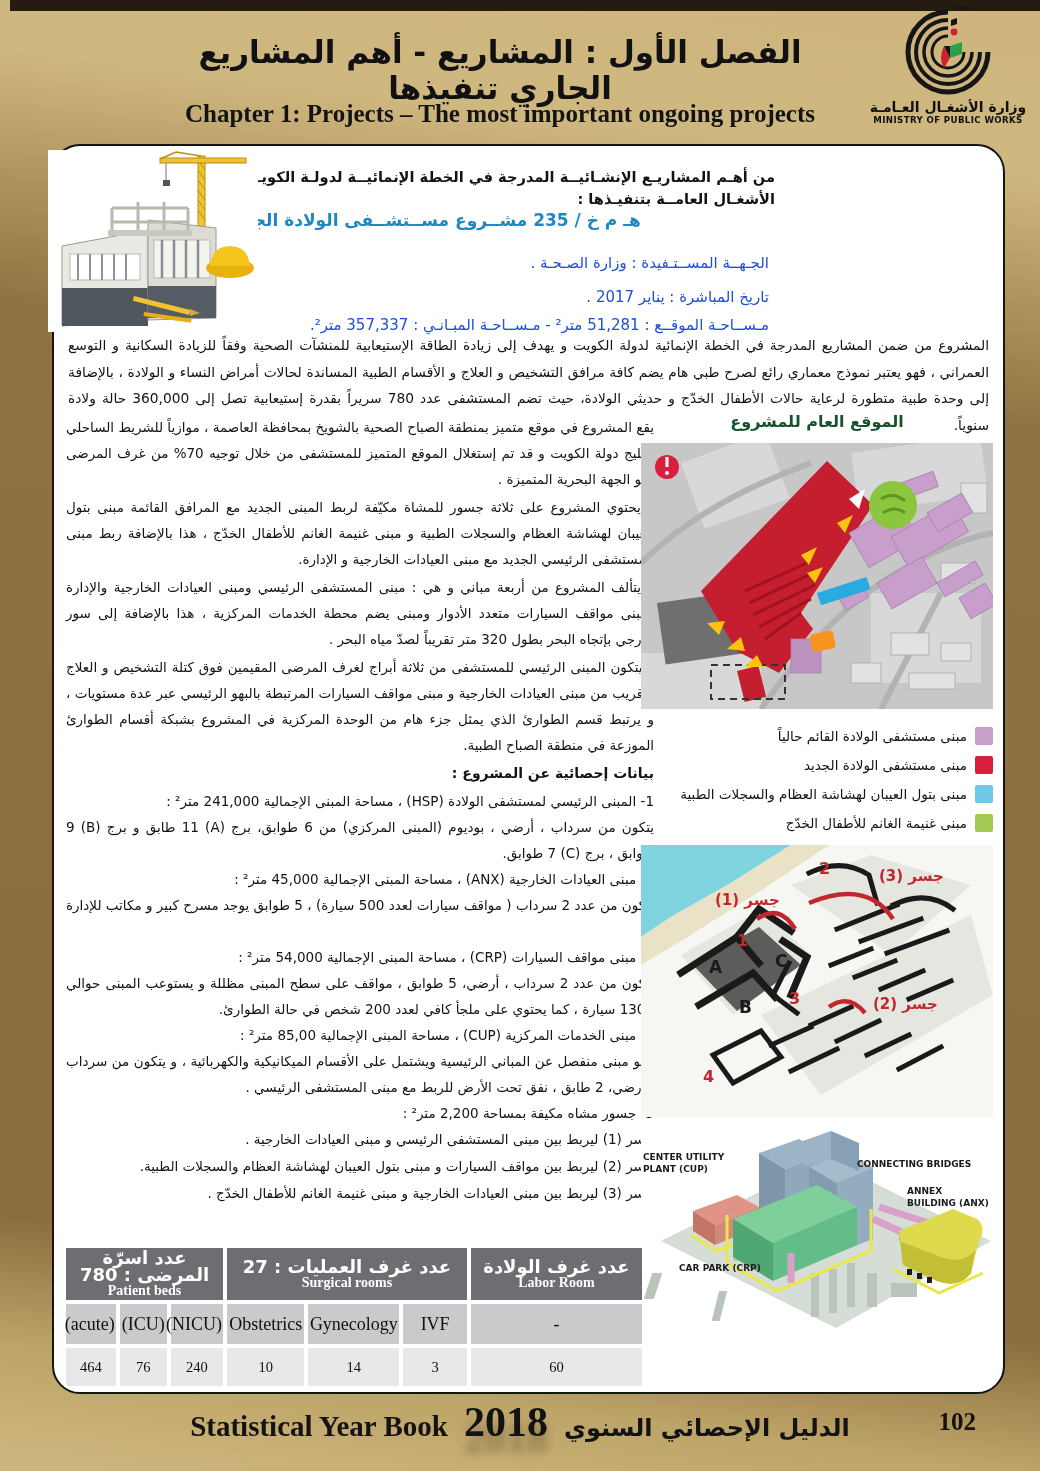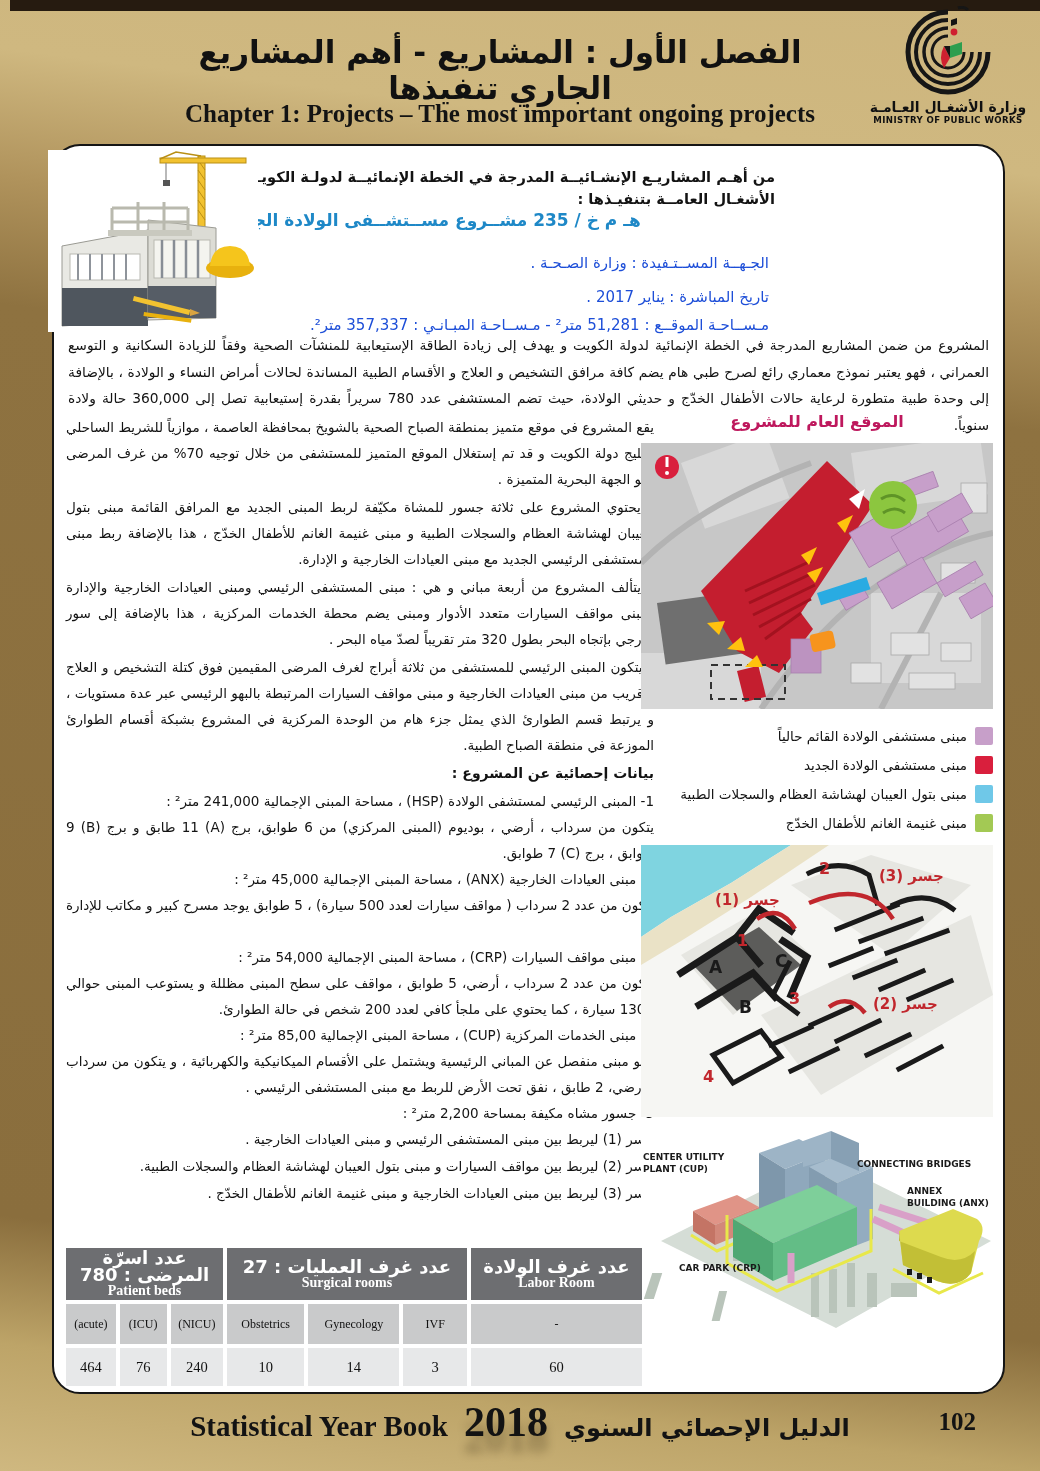--- a/index.html
+++ b/index.html
@@ -32,21 +32,21 @@
     font-size:13.8px;line-height:26.5px;color:#131313;}
 
   .leftcol{position:absolute;left:12px;top:268px;width:588px;direction:rtl;color:#131313;}
   .leftcol p{margin:0 0 2px 0;text-align:justify;font-size:13.5px;line-height:26px;}
   .stats-head{font-weight:bold;font-size:14px;line-height:26px;margin:2px 0;}
   .stat-t{font-size:13.5px;line-height:26px;}
   .stat-b{font-size:13.5px;line-height:26px;text-align:justify;}
   .bridge-line{font-size:13.5px;line-height:27px;}
 
   .rightcol{position:absolute;right:10px;top:266px;width:352px;}
-  .map-title{direction:rtl;text-align:center;font-weight:bold;font-size:16px;color:#be185d;margin-bottom:12px;}
+  .map-title{direction:rtl;text-align:center;font-weight:bold;font-size:16px;color:#14532d;margin-bottom:12px;}
   .figure{position:relative;}
   .figure svg{display:block;}
 
   
   .legend{margin:12px 0 8px 0;direction:rtl;}
   .legend-row{display:flex;align-items:center;justify-content:flex-start;height:29px;direction:rtl;}
   .legend-swatch{width:18px;height:18px;border-radius:2px;margin-left:8px;flex:0 0 18px;}
   .legend-label{font-size:13.5px;color:#131313;white-space:nowrap;}
 
   
@@ -54,21 +54,21 @@
   .red{color:#c1272d;}
   .blk{color:#1a1a1a;}
 
   
   .stats-table{position:absolute;left:8px;top:1098px;border-collapse:separate;border-spacing:4px;
     width:584px;table-layout:fixed;direction:rtl;}
   .stats-table td{text-align:center;vertical-align:middle;}
   .th-dark{background:#6d6e71;color:#fff;height:44px;}
   .th-dark .ar{font-size:18px;font-weight:bold;line-height:17px;}
   .th-dark .en{font-family:"Liberation Serif","DejaVu Serif",serif;font-size:14px;font-weight:bold;line-height:16px;}
-  .td-mid{background:#c9cacb;height:38px;font-family:"Liberation Serif","DejaVu Serif",serif;font-size:12px;color:#111;}
+  .td-mid{background:#c9cacb;height:38px;font-family:"Liberation Serif","DejaVu Serif",serif;font-size:18px;color:#111;}
   .td-light{background:#e7e8e9;height:36px;font-family:"Liberation Serif","DejaVu Serif",serif;font-size:14.5px;color:#111;}
 
   
   .footer{position:absolute;top:1398px;left:120px;right:120px;display:flex;justify-content:center;
     align-items:baseline;gap:16px;}
   .f-en{font-family:"Liberation Serif","DejaVu Serif",serif;font-size:29px;font-weight:bold;color:#131313;}
   .f-year{font-family:"Liberation Serif","DejaVu Serif",serif;font-size:42px;font-weight:bold;color:#131313;
     text-shadow:0 16px 10px rgba(40,30,10,0.35);}
   .f-ar{font-size:24px;font-weight:bold;color:#131313;direction:rtl;}
   .f-page{position:absolute;top:1408px;right:64px;font-family:"Liberation Serif","DejaVu Serif",serif;

